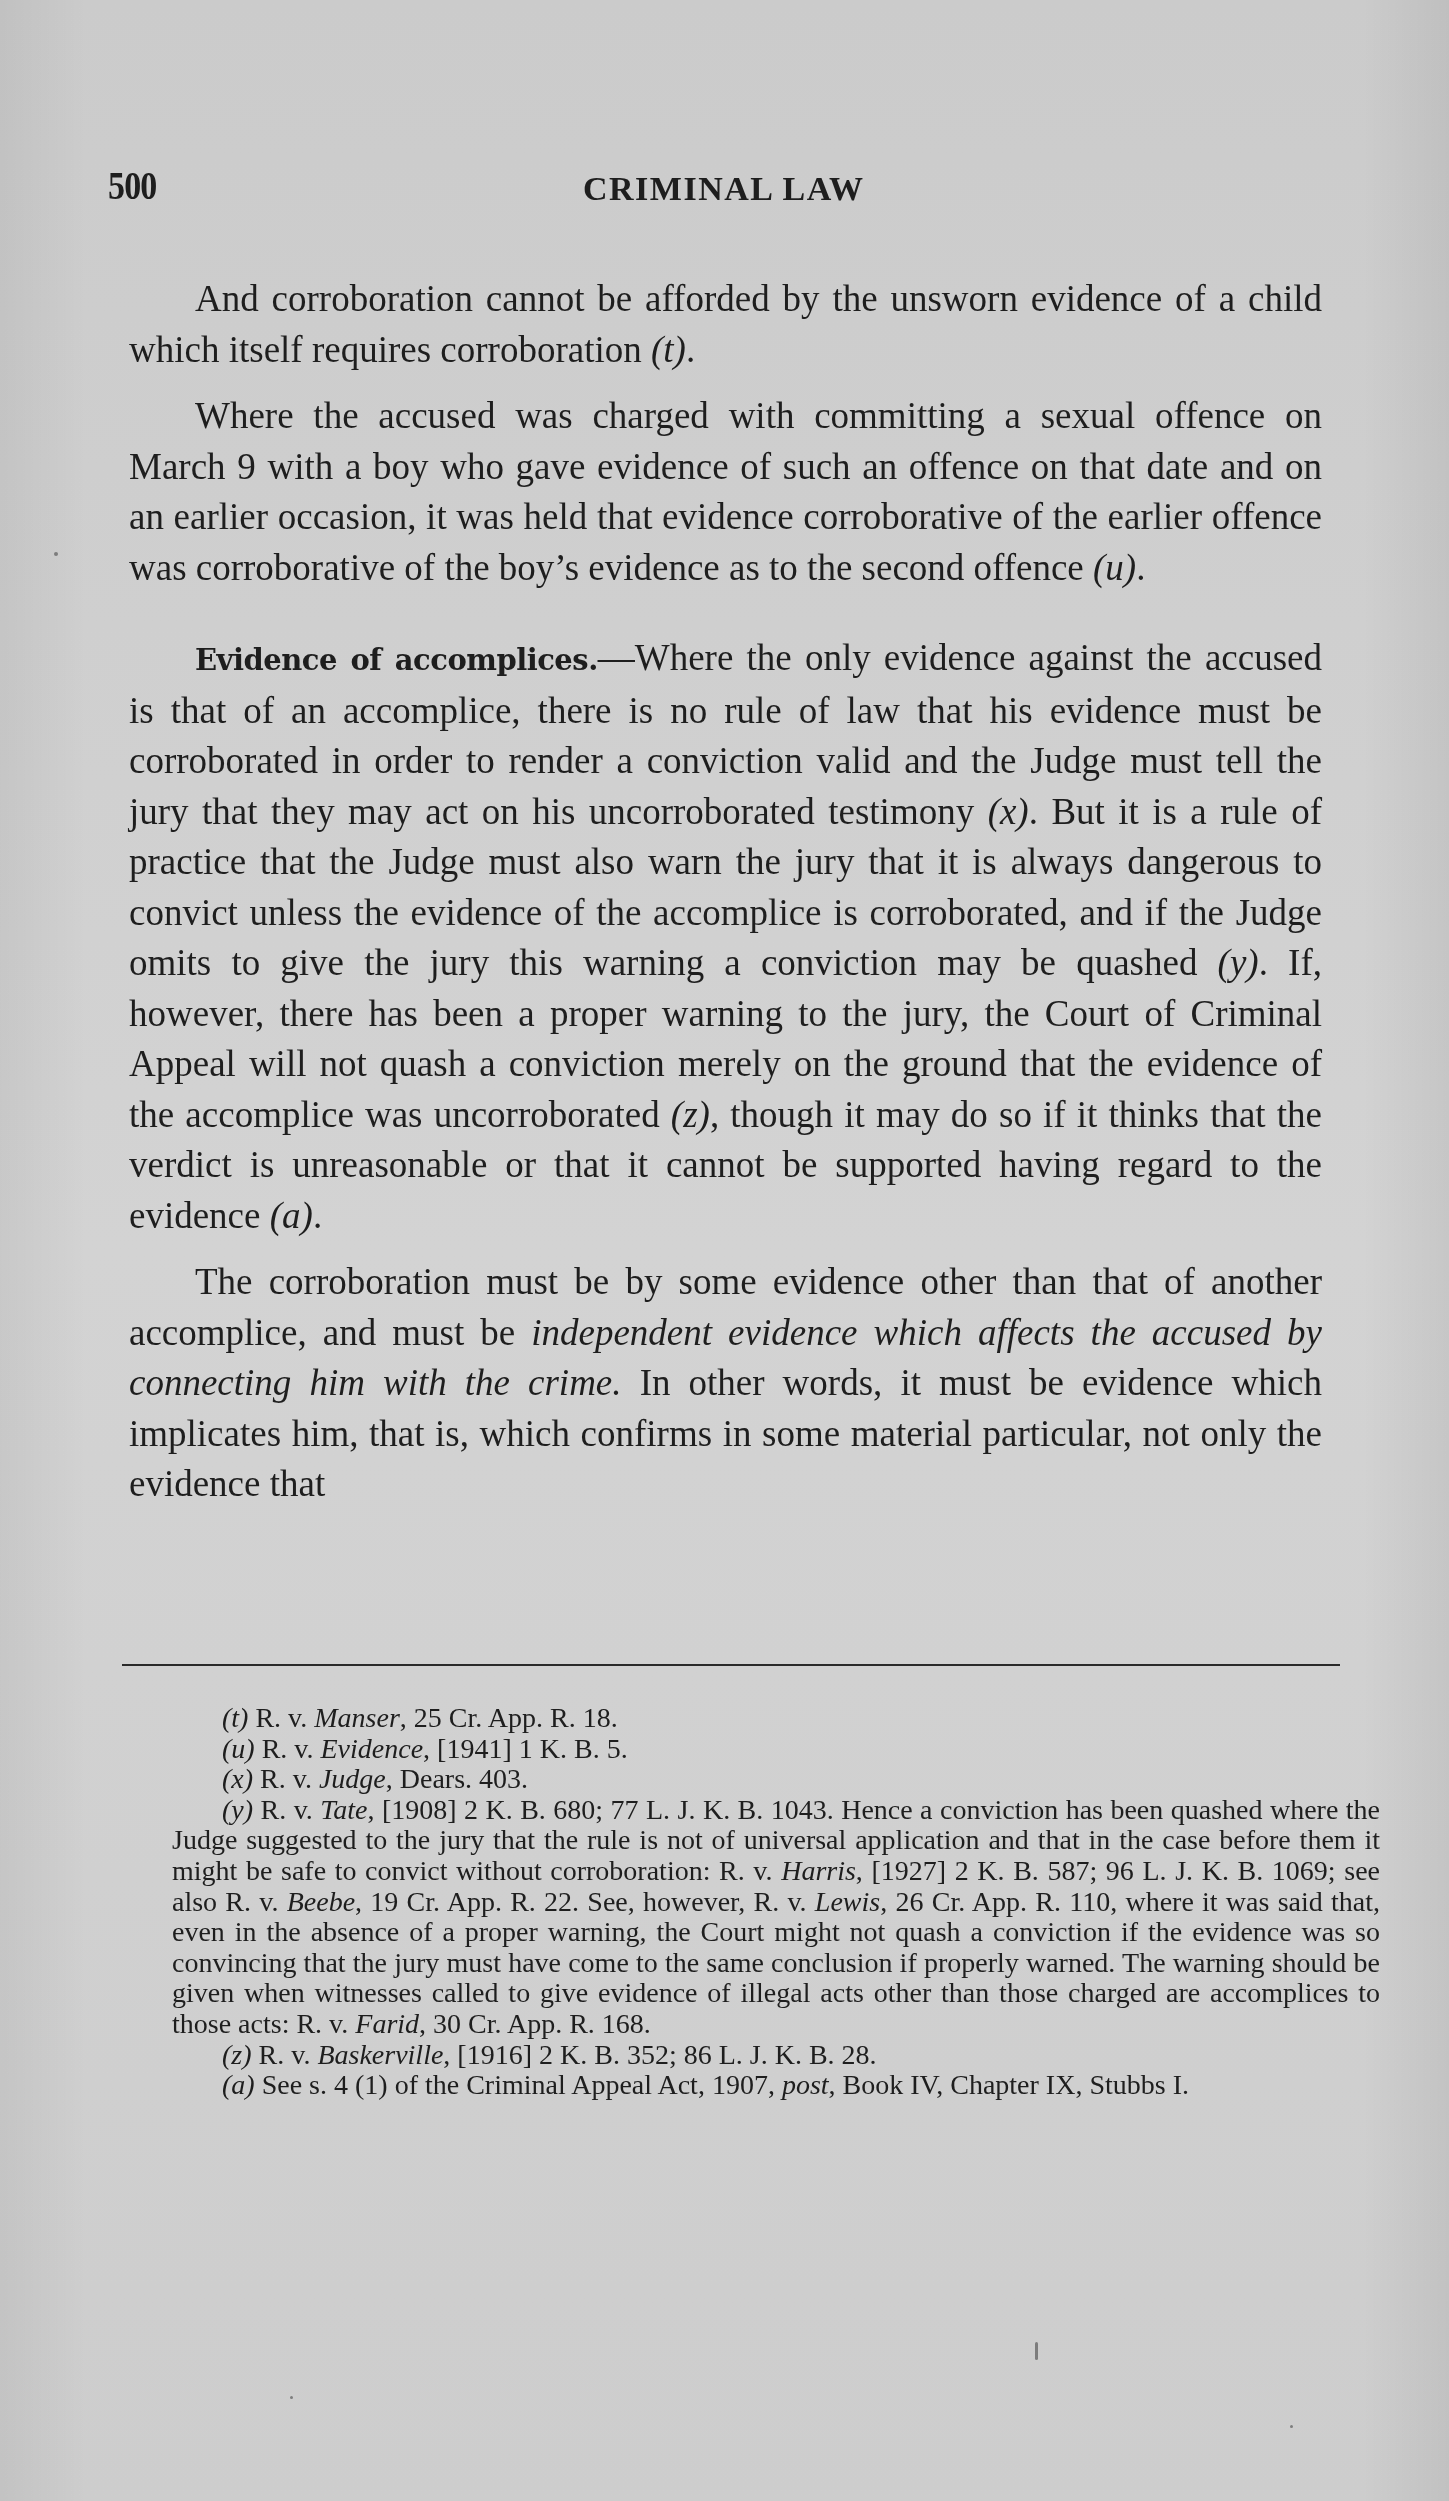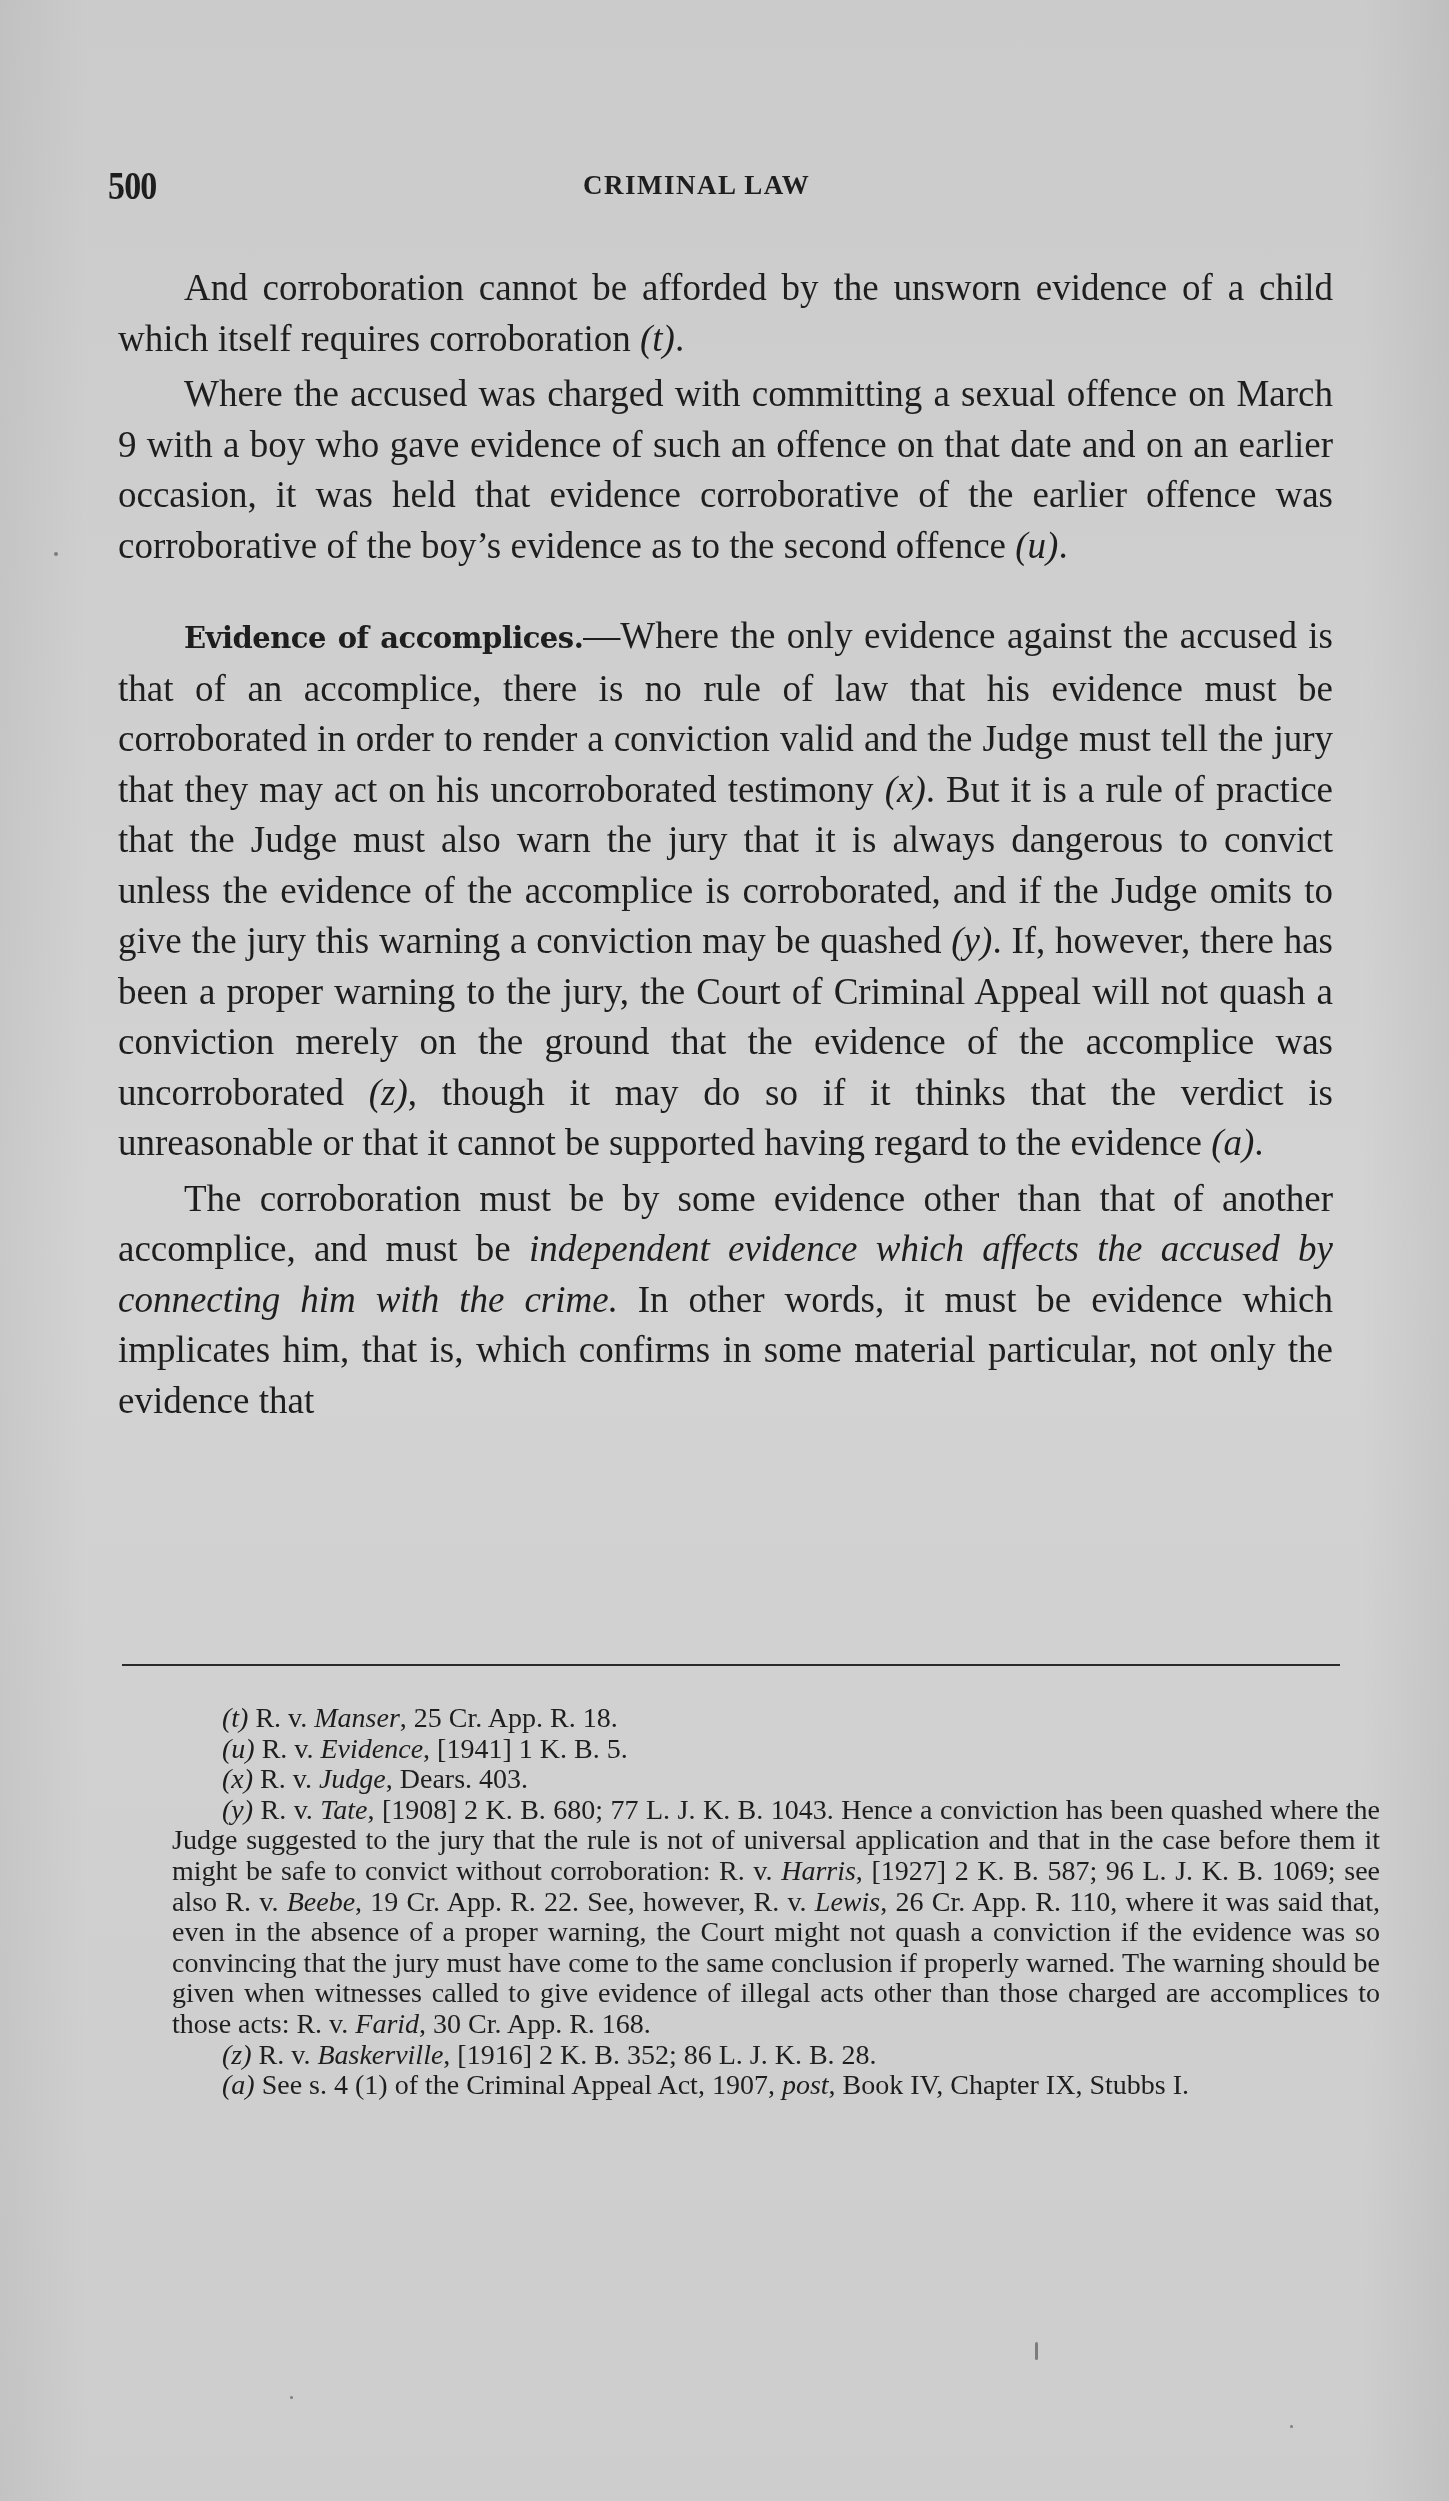--- a/index.html
+++ b/index.html
@@ -17,28 +17,28 @@
   .running-head {
     position: absolute; top: 162px; left: 108px; width: 1230px; height: 50px;
   }
   .page-number {
     position: absolute; left: 0; top: 0;
     font-size: 40px; font-weight: bold; letter-spacing: -1px;
     transform: scaleX(0.85); transform-origin: left;
   }
   .running-title {
     position: absolute; left: 475px; top: 8px;
-    font-size: 27px; font-weight: bold; letter-spacing: 1.5px;
+    font-size: 34px; font-weight: bold; letter-spacing: 1.5px;
   }
   .body-text {
     position: absolute; left: 113px; top: 258px; width: 1225px;
     font-size: 37px; line-height: 50.5px;
     text-align: justify;
   }
-  .body-text p { margin: 5px; text-indent: 66px; }
+  .body-text p { margin: 16px; text-indent: 66px; }
   .body-text p.gap { margin-top: 40px; }
   .body-text .side-head { font-weight: bold; font-family: "DejaVu Serif", serif; font-size: 29px; letter-spacing: -0.5px; }
   .body-text i, .footnotes i { font-style: italic; }
   .footnote-rule {
     position: absolute; left: 122px; top: 1664px; width: 1218px; height: 0;
     border-top: 2.5px solid #2a2a2a;
   }
   .footnotes {
     position: absolute; left: 132px; top: 1703px; width: 1208px;
     font-size: 28px; line-height: 30.6px; text-align: justify; margin-left: 40px;

